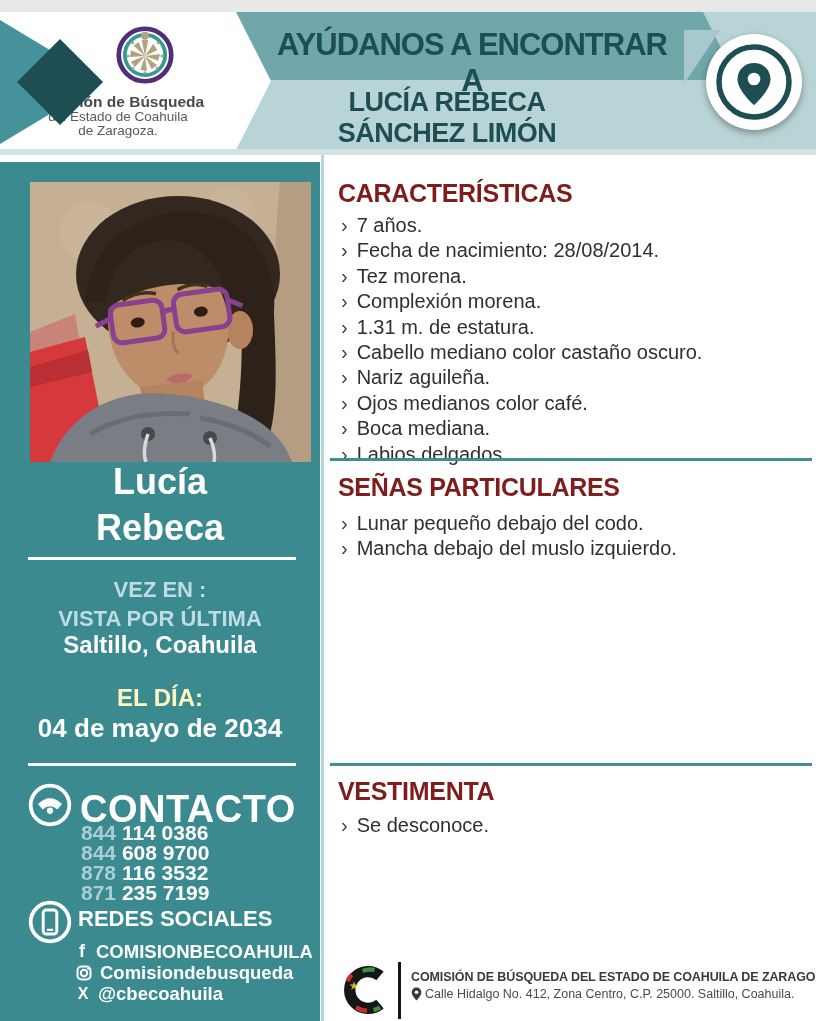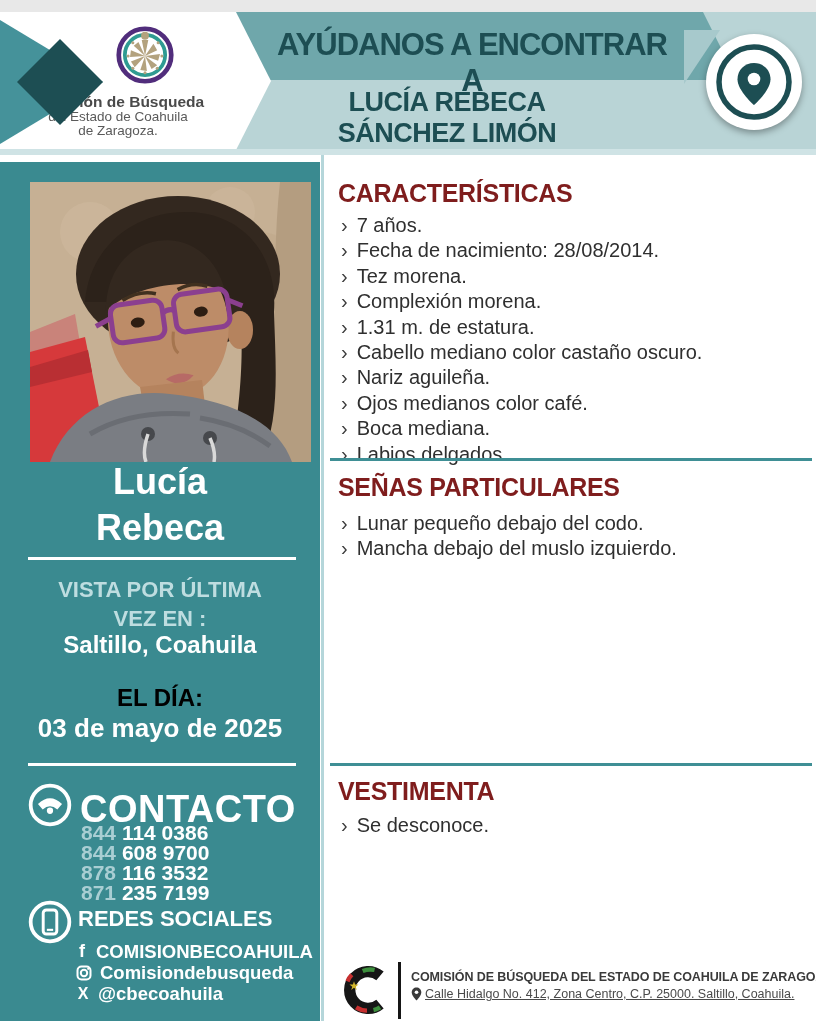--- a/index.html
+++ b/index.html
@@ -50,21 +50,21 @@
   .photo { position:absolute; left:30px; top:20px; width:281px; height:280px; overflow:hidden; }
   .side-name { position:absolute; left:0; top:297px; width:320px; text-align:center;
                color:#ffffff; font-size:36px; font-weight:bold; line-height:46px; letter-spacing:0; }
   .divider-w { position:absolute; left:28px; width:268px; height:3px; background:#ffffff; }
   .d1 { top:395px; } .d2 { top:601px; }
   .lastseen { position:absolute; left:0; top:413px; width:320px; text-align:center;
               color:#bedde0; font-size:22px; font-weight:bold; line-height:29px; }
   .place    { position:absolute; left:0; top:469px; width:320px; text-align:center;
               color:#ffffff; font-size:24px; font-weight:bold; }
   .daylabel { position:absolute; left:0; top:522px; width:320px; text-align:center;
-              color:#000000; font-size:24px; font-weight:bold; }
+              color:#fef9c3; font-size:24px; font-weight:bold; }
   .dayvalue { position:absolute; left:0; top:551px; width:320px; text-align:center;
               color:#ffffff; font-size:26px; font-weight:bold; }
   .contact-icon { position:absolute; left:27px; top:620px; }
   .contact-h { position:absolute; left:80px; top:626px; color:#ffffff; font-size:38px; font-weight:bold; letter-spacing:0.5px; }
   .phones { position:absolute; left:81px; top:661px; }
   .phone-row { font-size:21px; font-weight:bold; color:#ffffff; line-height:20px; white-space:nowrap; }
   .phone-row .pfx { color:#a9ced3; }
   .redes-icon { position:absolute; left:27px; top:737px; }
   .redes-h { position:absolute; left:78px; top:744px; color:#ffffff; font-size:22px; font-weight:bold; letter-spacing:0; }
   .socials { position:absolute; left:76px; top:779px; }
@@ -80,21 +80,21 @@
   ul.plist li { display:flex; gap:9px; line-height:25.4px; font-size:20px; color:#2f2f2f; white-space:nowrap; }
   ul.plist .bullet { color:#3c3c3c; }
   .divider-t { position:absolute; left:330px; width:482px; height:3px; background:#3f8f95; }
   .dt1 { top:446px; } .dt2 { top:751px; }
   
   .c-logo { position:absolute; left:341px; top:952px; }
   .f-vline { position:absolute; left:398px; top:950px; width:3px; height:57px; background:#161616; }
   .f-org { position:absolute; left:411px; top:958px; width:400px; font-size:12.5px; font-weight:bold;
            color:#3a3a3a; letter-spacing:-0.1px; white-space:nowrap; }
   .f-addr { position:absolute; left:411px; top:975px; font-size:12.5px; color:#4a4a4a;
-            display:flex; align-items:center; gap:3px; white-space:nowrap;text-decoration:underline; }
+            display:flex; align-items:center; gap:3px; white-space:nowrap; }
 </style>
 </head>
 <body>
 
 <div class="page">
 
   <div class="band-light"></div>
   <div class="light-wedge"></div>
   <div class="band-dark"></div>
   <div class="header-title">AYÚDANOS A ENCONTRAR A</div>
@@ -189,27 +189,27 @@
     </div>
 
     <div class="side-name">
       <div>Lucía</div>
       <div>Rebeca</div>
     </div>
 
     <div class="divider-w d1"></div>
 
     <div class="lastseen">
+      <div>VEZ EN :</div>
       <div>VISTA POR ÚLTIMA</div>
-      <div>VEZ EN :</div>
     </div>
     <div class="place">Saltillo, Coahuila</div>
 
     <div class="daylabel">EL DÍA:</div>
-    <div class="dayvalue">03 de mayo de 2025</div>
+    <div class="dayvalue">04 de mayo de 2034</div>
 
     <div class="divider-w d2"></div>
 
     <svg class="contact-icon" width="46" height="46" viewBox="0 0 44 44">
       <circle cx="22" cy="22" r="18.5" fill="none" stroke="#ffffff" stroke-width="3.6"></circle>
       <path d="M10.5 21 q11.5 -11 23 0 l-4.5 5.2 q-7 -6.2 -14 0 z" fill="#ffffff"></path>
       <circle cx="22" cy="27.5" r="3" fill="#ffffff"></circle>
     </svg>
     <div class="contact-h">CONTACTO</div>
 

